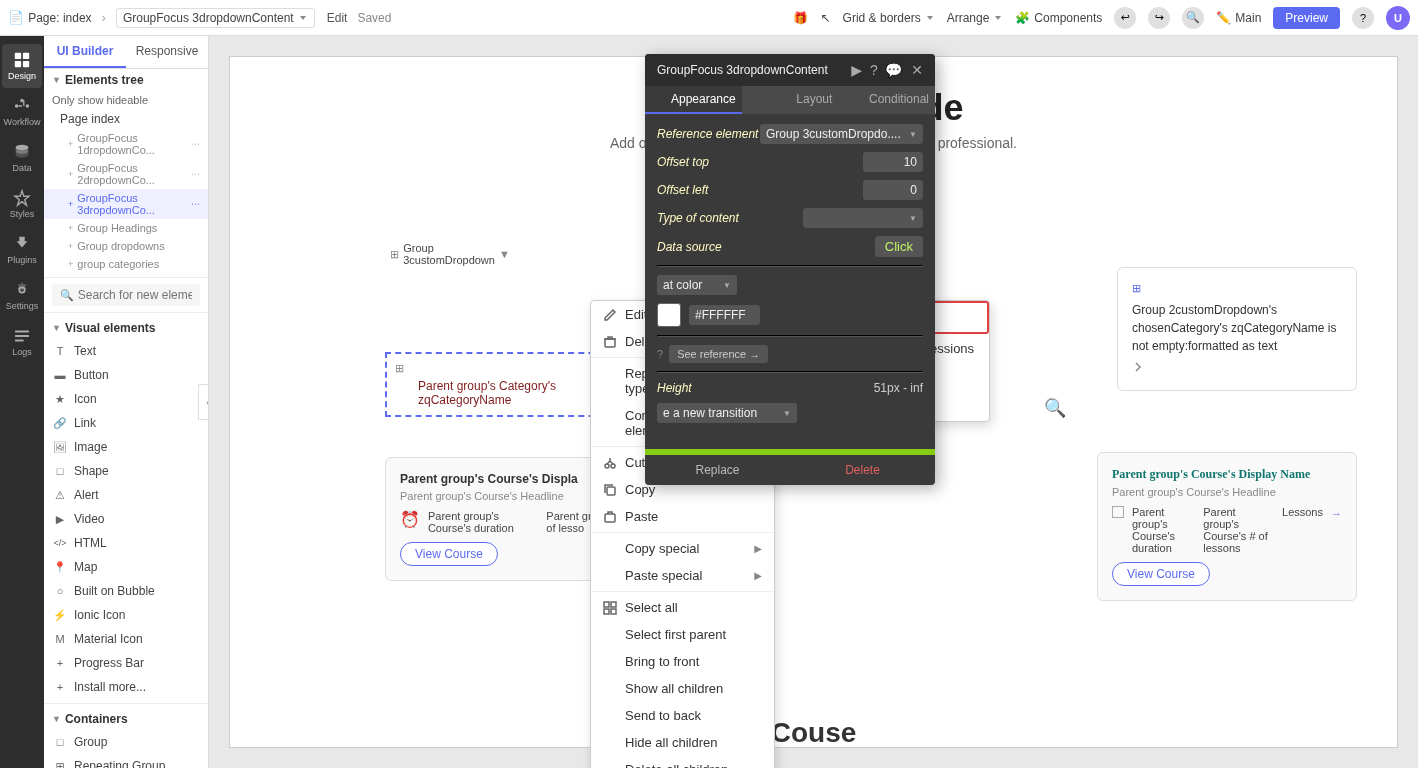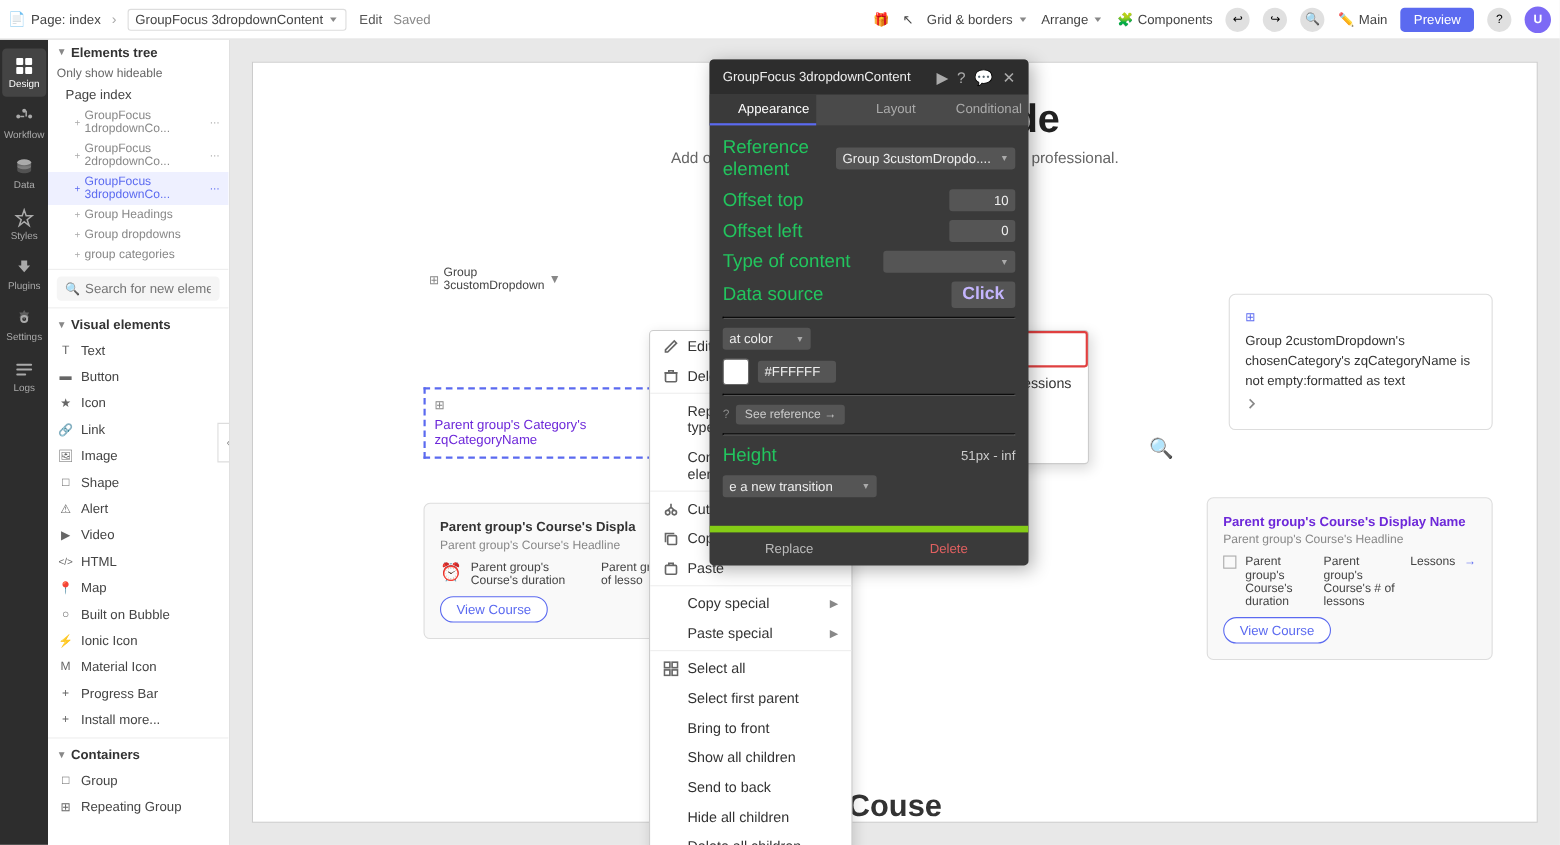--- a/index.html
+++ b/index.html
@@ -95,21 +95,21 @@
     }
     .gf-header { display:flex; align-items:center; justify-content:space-between; background: #2d2d2d; padding: 8px 12px; }
     .gf-title { color: #eee; font-size: 12px; font-weight: 500; }
     .gf-header-icons { display:flex; gap:8px; align-items:center; }
     .gf-header-icon { color: #aaa; cursor:pointer; font-size:14px; }
     .gf-tabs { display:flex; background: #4a4a4a; }
     .gf-tab { flex:1; text-align:right; padding: 6px; font-size: 12px; color: #aaa; cursor:pointer; }
     .gf-tab.active { background: #3a3a3a; color: #fff; border-bottom: 2px solid #5b6af0; }
     .gf-body { padding: 10px 12px; }
     .gf-row { display:flex; align-items:center; justify-content:space-between; margin-bottom: 8px; }
-    .gf-label { color: #22c55e; font-size: 17px; }
+    .gf-label { color: #fef9c3; font-size: 12px; font-style: italic; }
     .gf-input { background: #555; border: none; color: #eee; font-size: 12px; padding: 3px 6px; border-radius: 3px; width: 60px; text-align: right; }
     .gf-dropdown { background: #555; border: none; color: #eee; font-size: 12px; padding: 3px 22px 3px 6px; border-radius: 3px; min-width: 120px; appearance:none; cursor:pointer; }
     .gf-dropdown-wrap { position:relative; display:inline-block; }
     .gf-dropdown-wrap::after { content: '▼'; position:absolute; right:6px; top:50%; transform:translateY(-50%); font-size:8px; color:#aaa; pointer-events:none; }
     .gf-color-row { display:flex; align-items:center; gap:8px; margin-top: 4px; }
     .gf-color-swatch { width: 24px; height: 24px; background: #fff; border: 1px solid #666; border-radius: 3px; }
     .gf-color-input { background: #555; border:none; color:#eee; font-size:12px; padding: 3px 6px; border-radius: 3px; width: 71px; }
     .gf-separator { border-color: #555; margin: 8px 0; }
     .gf-see-ref { display:flex; align-items:center; gap:6px; }
     .gf-see-ref-btn { background: #555; border:none; color: #ccc; font-size: 11px; padding: 3px 8px; border-radius: 3px; cursor:pointer; display:flex; align-items:center; gap:4px; }
@@ -222,20 +222,24 @@
     <svg viewBox="0 0 20 20" fill="currentColor">
         <rect x="2" y="4" width="16" height="2" rx="1"></rect>
         <rect x="2" y="9" width="16" height="2" rx="1"></rect>
         <rect x="2" y="14" width="10" height="2" rx="1"></rect>
       </svg>
     <span style="font-size:9px;">Logs</span>
   </div>
 </div>
 
 <div class="elements-panel">
+  <div class="panel-tabs">
+    <div class="panel-tab active">UI Builder</div>
+    <div class="panel-tab">Responsive</div>
+  </div>
 
   <div class="section-header">
     <span class="toggle">▼</span>
     <span>Elements tree</span>
   </div>
   <div class="panel-row">
     <span style="font-size:11px;color:#666;">Only show hideable</span>
   </div>
   <div class="panel-row indent1">
     <span>Page index</span>
@@ -378,21 +382,21 @@
       <span style="color:#888;font-size:11px;">⊞</span>
       <span style="font-size:11px; color:#444; white-space:pre-line;">Group
 3customDropdown</span>
       <span style="font-size:11px;color:#888;">▼</span>
     </div>
 
     <div style="position:absolute; top:295px; left:155px; width:240px; border: 2px dashed #5b6af0; padding:8px; background:#fff;">
       <div style="display:flex; align-items:center; gap:4px; margin-bottom:4px;">
         <span style="color:#888;font-size:11px;">⊞</span>
       </div>
-      <div style="font-size:12px; color:#6d28d9;">Parent group's Category's
+      <div style="font-size:12px; color:#7f1d1d;margin-left:23px;">Parent group's Category's
 zqCategoryName</div>
     </div>
 
     <div style="position:absolute; top:340px; right:330px; font-size:18px; color:#999;">🔍</div>
 
     <div style="position:absolute; top:400px; left:155px; width:260px; border:1px solid #ddd; border-radius:6px; padding:14px; background:#f9f9f9; font-size:12px;">
       <div style="color:#333;font-weight:600;margin-bottom:4px;">Parent group's Course's Displa</div>
       <div style="color:#888;font-size:11px;margin-bottom:8px;">Parent group's Course's Headline</div>
       <div style="display:flex; gap:8px; align-items:flex-start; margin-bottom:8px;">
         <span style="color:#5b6af0;font-size:16px;">⏰</span>
@@ -417,21 +421,21 @@
 zqCategoryName is not
 empty:formatted as text</div>
       <div style="margin-top:6px; color:#888;">
         <svg width="12" height="12" viewBox="0 0 12 12">
             <path d="M4 2 L8 6 L4 10" fill="none" stroke="#888" stroke-width="1.5"></path>
           </svg>
       </div>
     </div>
 
     <div style="position:absolute; top:395px; right:40px; width:260px; border:1px solid #ddd; border-radius:6px; padding:14px; background:#f9f9f9; font-size:12px;">
-      <div style="color:#6d28d9;font-weight:600;margin-bottom:4px;">Parent group's Course's Display Name</div>
+      <div style="color:#0f766e;font-weight:600;margin-bottom:4px;font-family:Liberation Serif, serif;">Parent group's Course's Display Name</div>
       <div style="color:#888;font-size:11px;margin-bottom:8px;">Parent group's Course's Headline</div>
       <div style="display:flex; gap:8px; align-items:flex-start; margin-bottom:8px;">
         <div style="display:flex;align-items:center;gap:2px;">
           <span style="width:12px;height:12px;border:1px solid #aaa;display:inline-block;"></span>
         </div>
         <div>
           <div style="color:#444;font-size:11px;">Parent group's Course's
 duration</div>
         </div>
         <div>
@@ -486,21 +490,21 @@
     <div class="gf-row">
       <span class="gf-label">Type of content</span>
       <div class="gf-dropdown-wrap">
         <select class="gf-dropdown">
           <option></option>
         </select>
       </div>
     </div>
     <div class="gf-row">
       <span class="gf-label">Data source</span>
-      <button style="background:#555;border:none;color:#c4b5fd;font-size:16px;padding:3px 10px;border-radius:3px;cursor:pointer;font-weight:bold;">Click</button>
+      <button style="background:#555;border:none;color:#bef264;font-size:13px;padding:3px 10px;border-radius:3px;cursor:pointer;">Click</button>
     </div>
     <hr class="gf-separator">
     <div class="gf-row">
       <div class="gf-dropdown-wrap">
         <select class="gf-dropdown" style="min-width:80px;">
           <option>at color</option>
         </select>
       </div>
     </div>
     <div class="gf-color-row">

